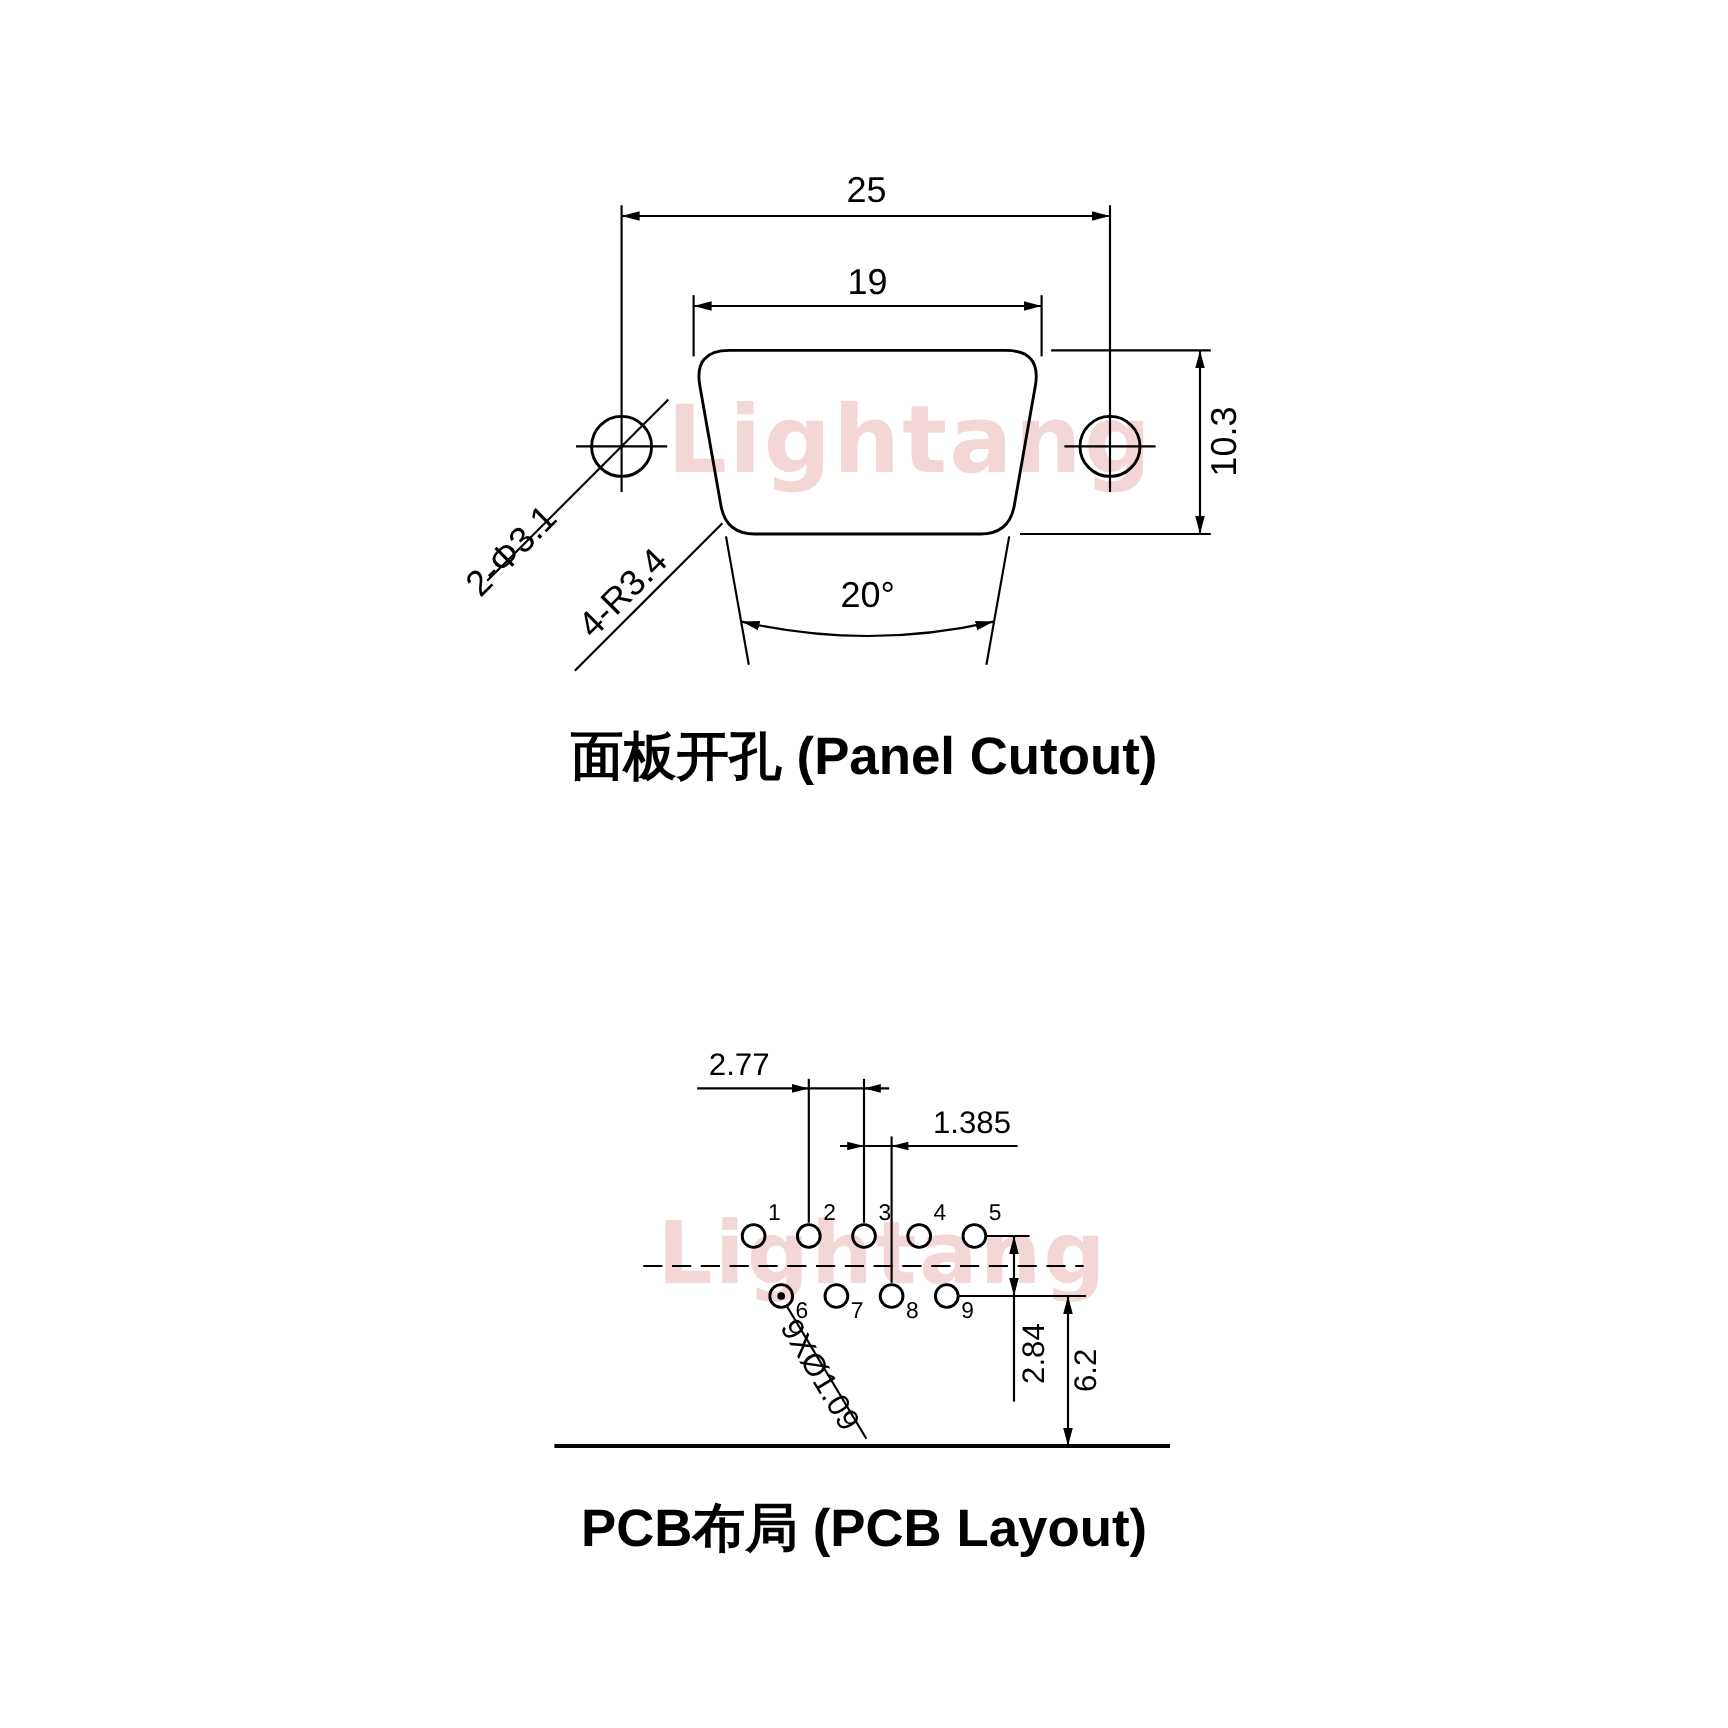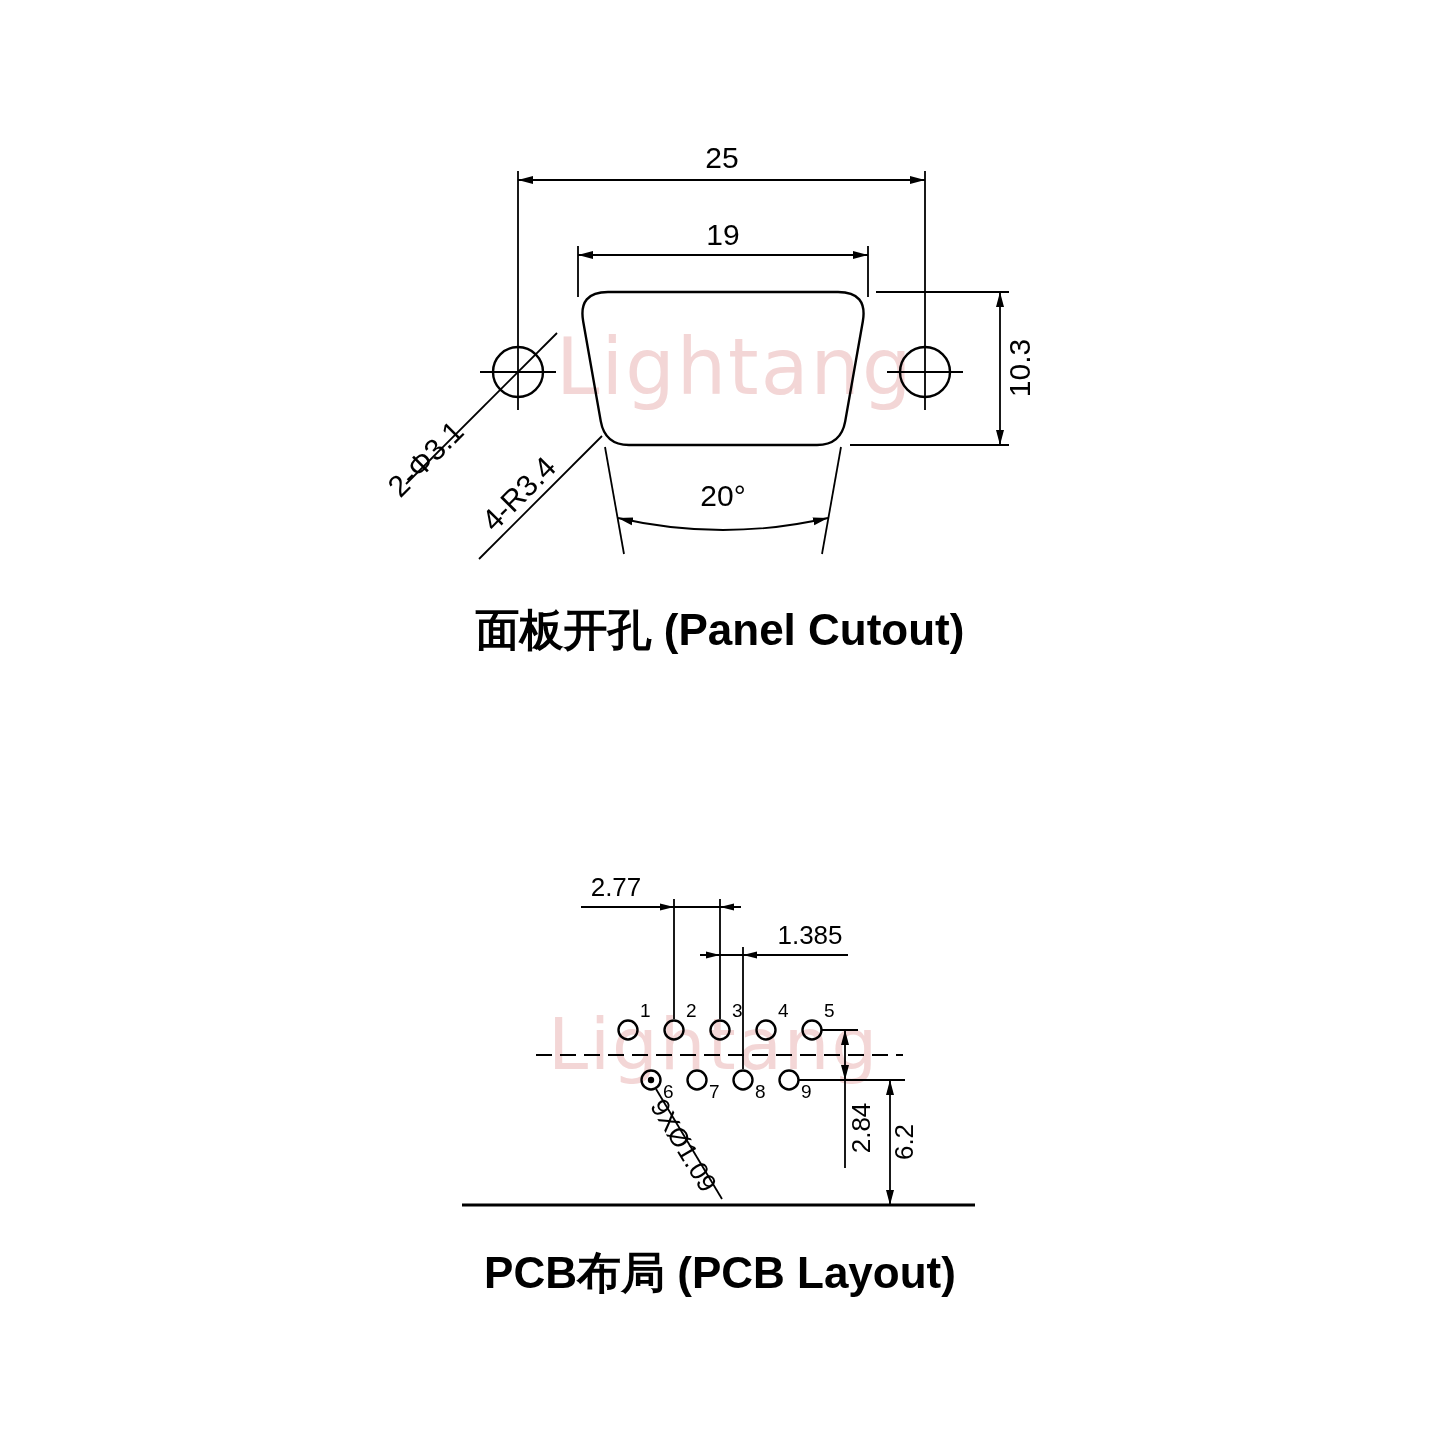--- a/index.html
+++ b/index.html
@@ -1,21 +1,21 @@
 <!DOCTYPE html>
 <html><head>
 <meta charset="utf-8">
 <style>
   html,body { margin:0; padding:0; background:#ffffff; }
   .stage {
     position:relative; width:1440px; height:1440px; overflow:hidden;
     background:#ffffff; font-family:"Liberation Sans", sans-serif;
   }
   .watermark {
-    position:absolute; color:#f3d6d6; font-weight:400;
+    position:absolute; color:#f3d6d6; font-weight:700;
     font-family:"DejaVu Sans", sans-serif; white-space:nowrap;
     user-select:none; pointer-events:none; letter-spacing:2px;
   }
   .wm-top    { left:556px; top:322px; font-size:78px; }
   .wm-bottom { left:548px; top:1002px; font-size:72px; }
   svg { position:absolute; left:0; top:0; }
   svg text { fill:#000000; font-family:"Liberation Sans", sans-serif; }
   .ln    { stroke:#000; stroke-width:2.4; fill:none; stroke-linecap:round; }
   .thin  { stroke:#000; stroke-width:1.8; fill:none; }
   .thick { stroke:#000; stroke-width:3.2; fill:none; }

